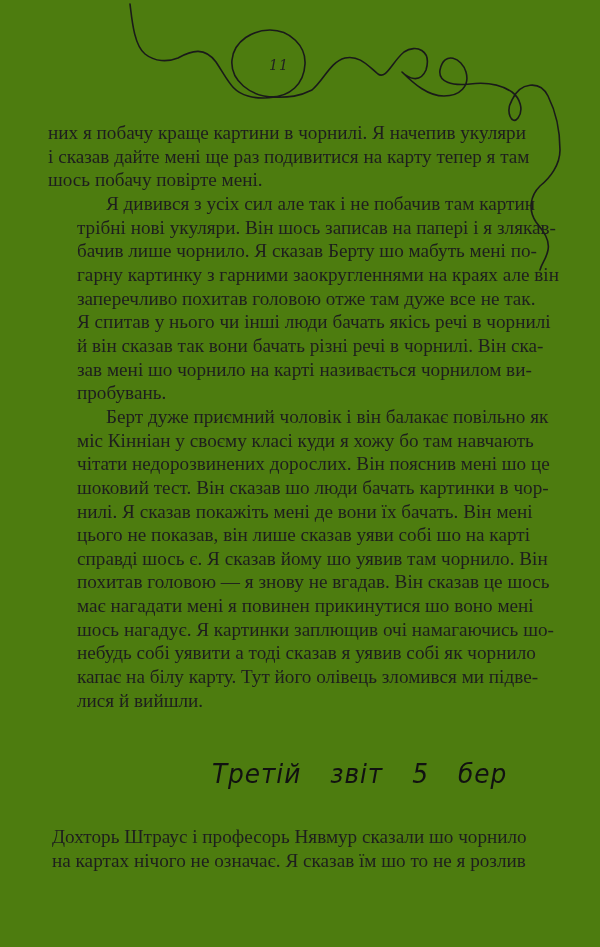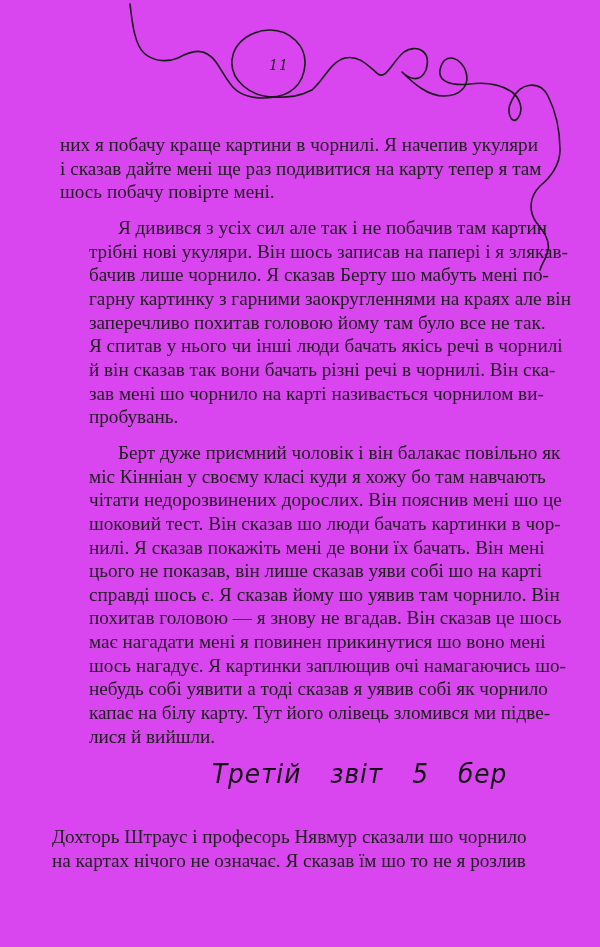--- a/index.html
+++ b/index.html
@@ -1,29 +1,29 @@
 <!DOCTYPE html>
 <html><head>
 <meta charset="utf-8">
 <style>
   html, body { margin: 0; padding: 0; background: #ffffff; }
   body { width: 600px; height: 947px; position: relative; overflow: hidden; }
-  .page { position: absolute; left: 0; top: 0; width: 600px; height: 947px; background: #d946ef; }
+  .page { position: absolute; left: 0; top: 0; width: 600px; height: 947px; background: #4d7c0f; }
   .decor { position: absolute; left: 0; top: 0; width: 600px; height: 947px; pointer-events: none; }
   .page-number {
     position: absolute; left: 264px; top: 57px; width: 30px; text-align: center;
     font-family: "DejaVu Serif", serif; font-style: italic; font-size: 14px; color: #222;
     letter-spacing: 1px;
   }
   .body-text {
     position: absolute; left: 48px; top: 121px; width: 470px;
     font-family: "Liberation Serif", serif; font-size: 19.2px; line-height: 23.65px;
     color: #1e1e1e; text-align: justify; hyphens: manual;
   }
-  .body-text p { margin: 12px; }
+  .body-text p { margin: 0; }
   .body-text p.indent { text-indent: 29px; }
   .section-heading {
     position: absolute; left: 212px; top: 758px; width: 360px;
     font-family: "DejaVu Sans", sans-serif; font-size: 27px; font-weight: 300; color: #111;
     word-spacing: 22px; letter-spacing: 1px; font-style: italic;
     transform: scaleX(0.92); transform-origin: left;
   }
   .next-text {
     position: absolute; left: 48px; top: 821px; width: 470px;
     font-family: "Liberation Serif", serif; font-size: 19.2px; line-height: 23.65px;
@@ -76,21 +76,21 @@
     <p>
       <span class="line">них я побачу краще картини в чорнилі. Я начепив укуляри</span>
       <span class="line">і сказав дайте мені ще раз подивитися на карту тепер я там</span>
       <span class="line last">шось побачу повірте мені.</span>
     </p>
     <p class="indent">
       <span class="line" style="padding-left:29px">Я дивився з усіх сил але так і не побачив там картин</span>
       <span class="line">трібні нові укуляри. Він шось записав на папері і я злякав-</span>
       <span class="line">бачив лише чорнило. Я сказав Берту шо мабуть мені по-</span>
       <span class="line">гарну картинку з гарними заокругленнями на краях але він</span>
-      <span class="line">заперечливо похитав головою йому там було все не так.</span>
+      <span class="line">заперечливо похитав головою отже там дуже все не так.</span>
       <span class="line">Я спитав у нього чи інші люди бачать якісь речі в чорнилі</span>
       <span class="line">й він сказав так вони бачать різні речі в чорнилі. Він ска-</span>
       <span class="line">зав мені шо чорнило на карті називається чорнилом ви-</span>
       <span class="line last">пробувань.</span>
     </p>
     <p class="indent">
       <span class="line" style="padding-left:29px">Берт дуже приємний чоловік і він балакає повільно як</span>
       <span class="line">міс Кінніан у своєму класі куди я хожу бо там навчають</span>
       <span class="line">чітати недорозвинених дорослих. Він пояснив мені шо це</span>
       <span class="line">шоковий тест. Він сказав шо люди бачать картинки в чор-</span>

